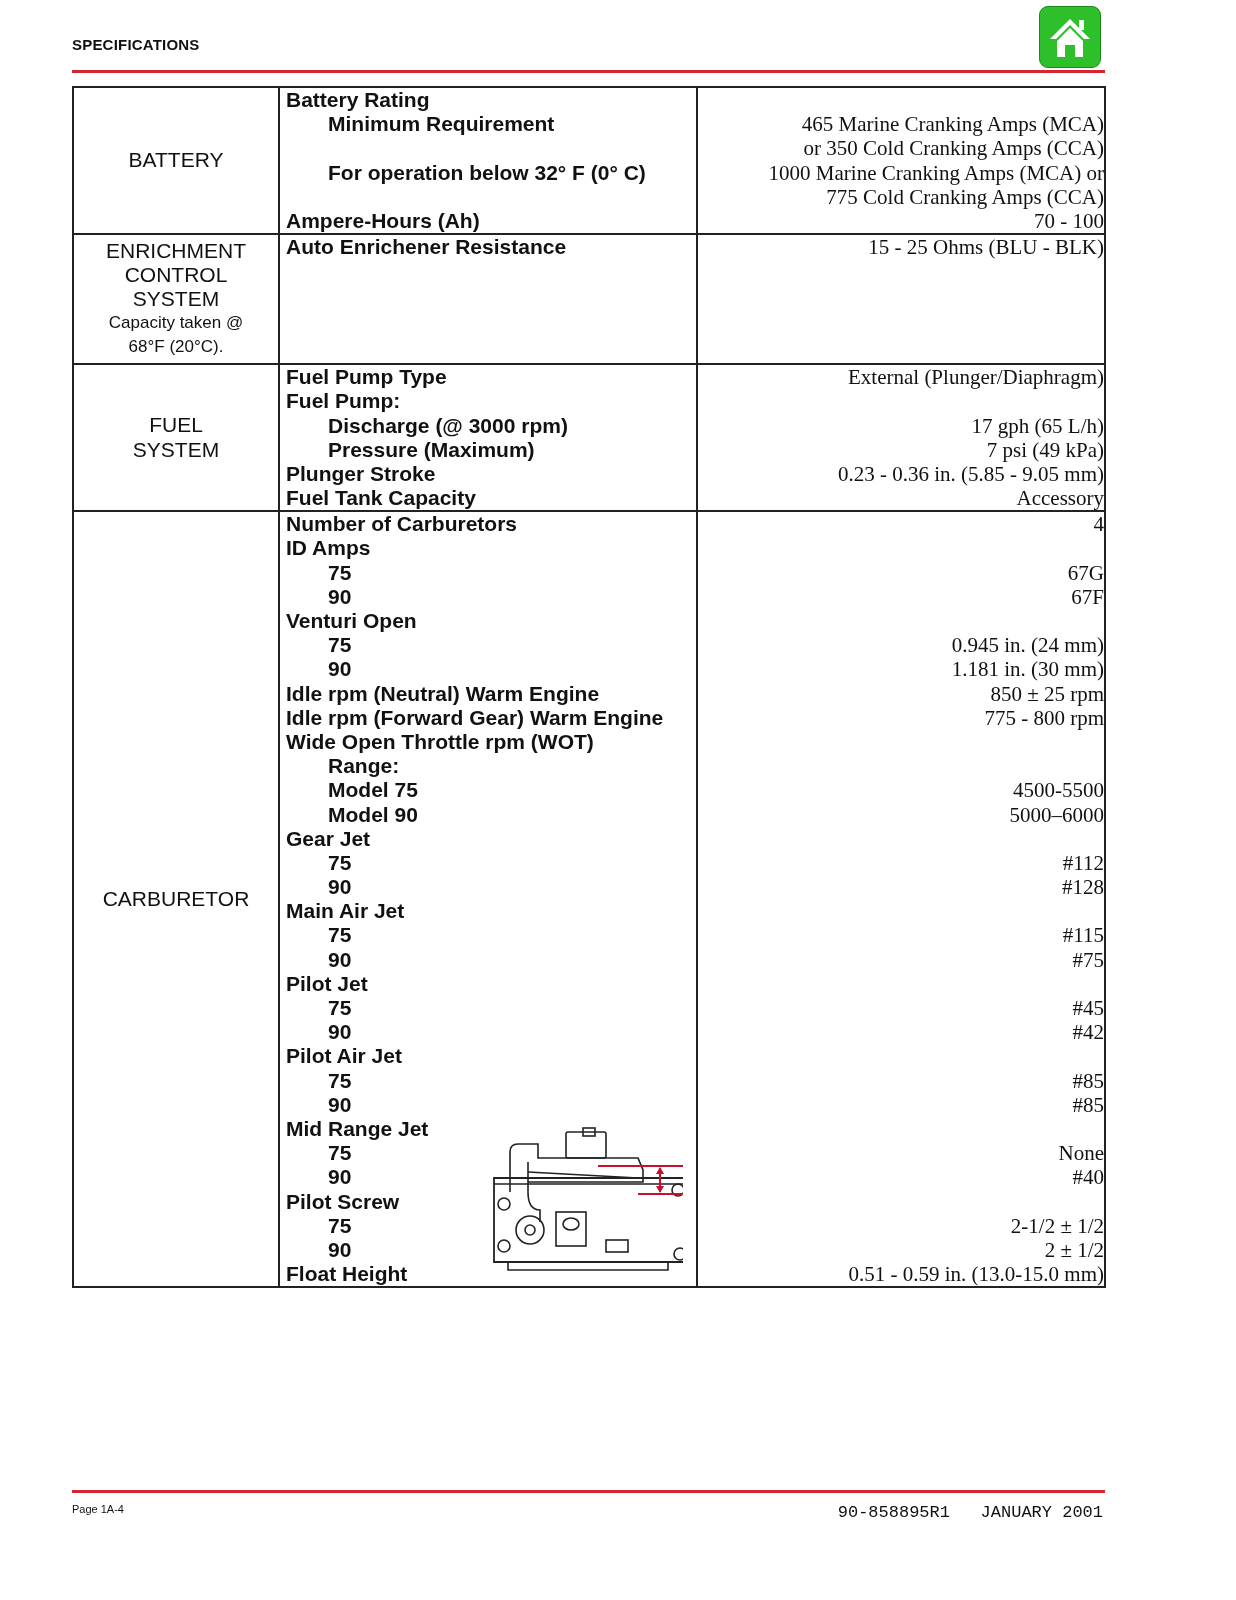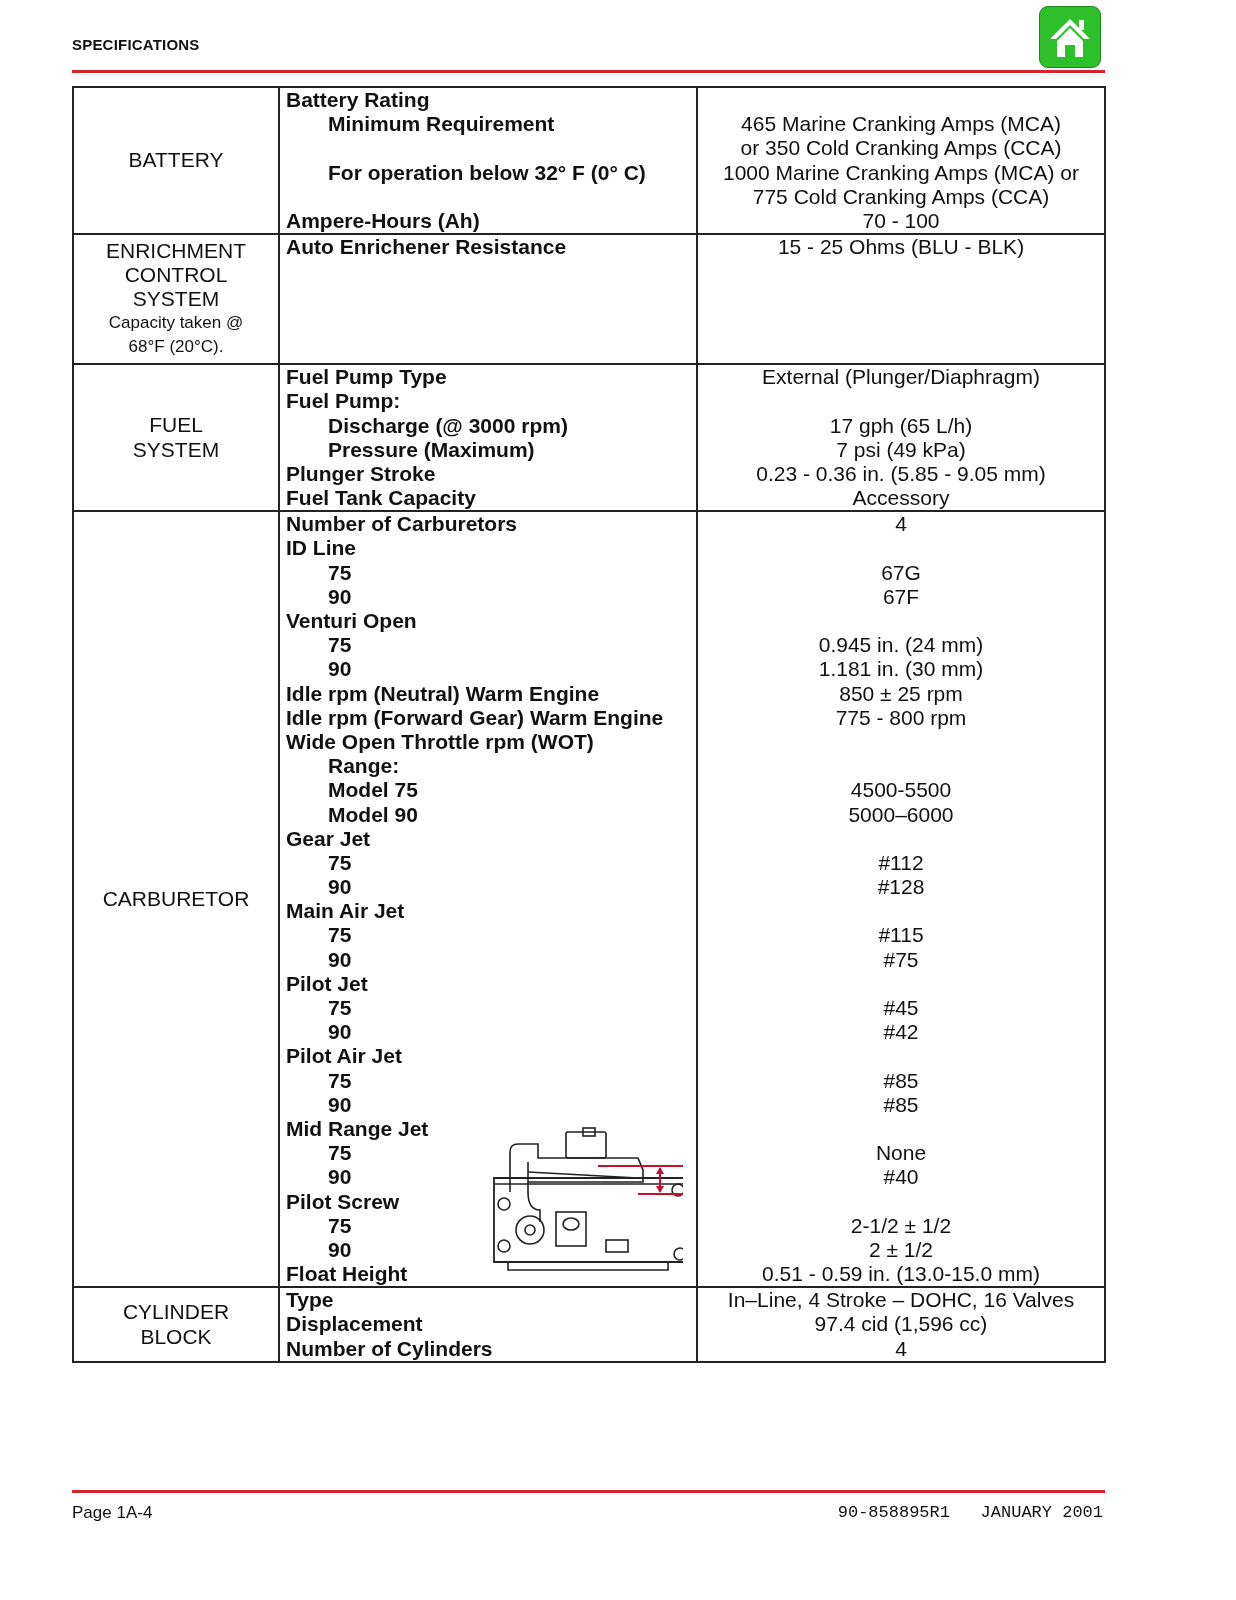--- a/index.html
+++ b/index.html
@@ -6,26 +6,26 @@
   body { width:1236px; height:1600px; position:relative; font-family:"Liberation Sans", sans-serif; color:#111; overflow:hidden; }
   .hdr-title { position:absolute; left:72px; top:36px; font-size:15px; font-weight:bold; letter-spacing:0.2px; }
   .hdr-rule { position:absolute; left:72px; top:70px; width:1033px; height:3px; background:#d3262e; }
   .home-btn { position:absolute; left:1039px; top:6px; width:62px; height:62px; background:#2ec02b; border-radius:9px; border:1px solid #1c8a1a; box-sizing:border-box; cursor:pointer; }
   .home-btn svg { position:absolute; left:6px; top:6px; }
   table.spec { position:absolute; left:72px; top:86px; width:1034px; border-collapse:collapse; }
   table.spec td { border:2px solid #222; vertical-align:top; padding:0; }
   td.cat { width:204px; text-align:center; vertical-align:middle !important; font-weight:normal; font-size:21px; line-height:24.2px; }
   td.cat .note { font-size:17px; line-height:24.2px; }
   td.param { width:410px; font-weight:bold; font-size:21px; line-height:24.2px; padding-left:6px !important; position:relative; }
-  td.val { font-size:21px; line-height:24.2px; text-align:center; }
+  td.val { font-size:21px; line-height:24.2px; text-align:right;font-family:Liberation Serif, serif; }
   .line { white-space:nowrap; height:24.2px; }
   .ind { padding-left:42px; }
   .carb-fig { position:absolute; left:208px; top:610px; }
   .ftr-rule { position:absolute; left:72px; top:1490px; width:1033px; height:3px; background:#d3262e; }
-  .ftr-left { position:absolute; left:72px; top:1503px; font-size:17px; }
+  .ftr-left { position:absolute; left:72px; top:1503px; font-size:11px; }
   .ftr-right { position:absolute; right:133px; top:1503px; font-size:17px;font-family:Liberation Mono, monospace; }
 </style>
 </head>
 <body>
 
 <div class="hdr-title">SPECIFICATIONS</div>
 <div class="hdr-rule"></div>
 <div class="home-btn">
   <svg width="48" height="48" viewBox="0 0 48 48">
     <polygon points="24,6 4,26 10,26 24,12 38,26 44,26" fill="#fff"></polygon>
@@ -93,21 +93,21 @@
           <div class="line">0.23 - 0.36 in. (5.85 - 9.05 mm)</div>
           <div class="line">Accessory</div>
         </td>
       </tr>
       <tr>
         <td class="cat">
           <div>CARBURETOR</div>
         </td>
         <td class="param">
           <div class="line">Number of Carburetors</div>
-          <div class="line">ID Line</div>
+          <div class="line">ID Amps</div>
           <div class="line ind">75</div>
           <div class="line ind">90</div>
           <div class="line">Venturi Open</div>
           <div class="line ind">75</div>
           <div class="line ind">90</div>
           <div class="line">Idle rpm (Neutral) Warm Engine</div>
           <div class="line">Idle rpm (Forward Gear) Warm Engine</div>
           <div class="line">Wide Open Throttle rpm (WOT)</div>
           <div class="line ind">Range:</div>
           <div class="line ind">Model 75</div>
@@ -184,34 +184,18 @@
           <div class="line">#85</div>
           <div class="line"></div>
           <div class="line">None</div>
           <div class="line">#40</div>
           <div class="line"></div>
           <div class="line">2-1/2 ± 1/2</div>
           <div class="line">2 ± 1/2</div>
           <div class="line">0.51 - 0.59 in. (13.0-15.0 mm)</div>
         </td>
       </tr>
-      <tr>
-        <td class="cat">
-          <div>CYLINDER</div>
-          <div>BLOCK</div>
-        </td>
-        <td class="param">
-          <div class="line">Type</div>
-          <div class="line">Displacement</div>
-          <div class="line">Number of Cylinders</div>
-        </td>
-        <td class="val">
-          <div class="line">In–Line, 4 Stroke – DOHC, 16 Valves</div>
-          <div class="line">97.4 cid (1,596 cc)</div>
-          <div class="line">4</div>
-        </td>
-      </tr>
     </tbody>
 </table>
 
 <div class="ftr-rule"></div>
 <div class="ftr-left">Page 1A-4</div>
 <div class="ftr-right" style="white-space:pre;">90-858895R1   JANUARY 2001</div>
 
 </body></html>

